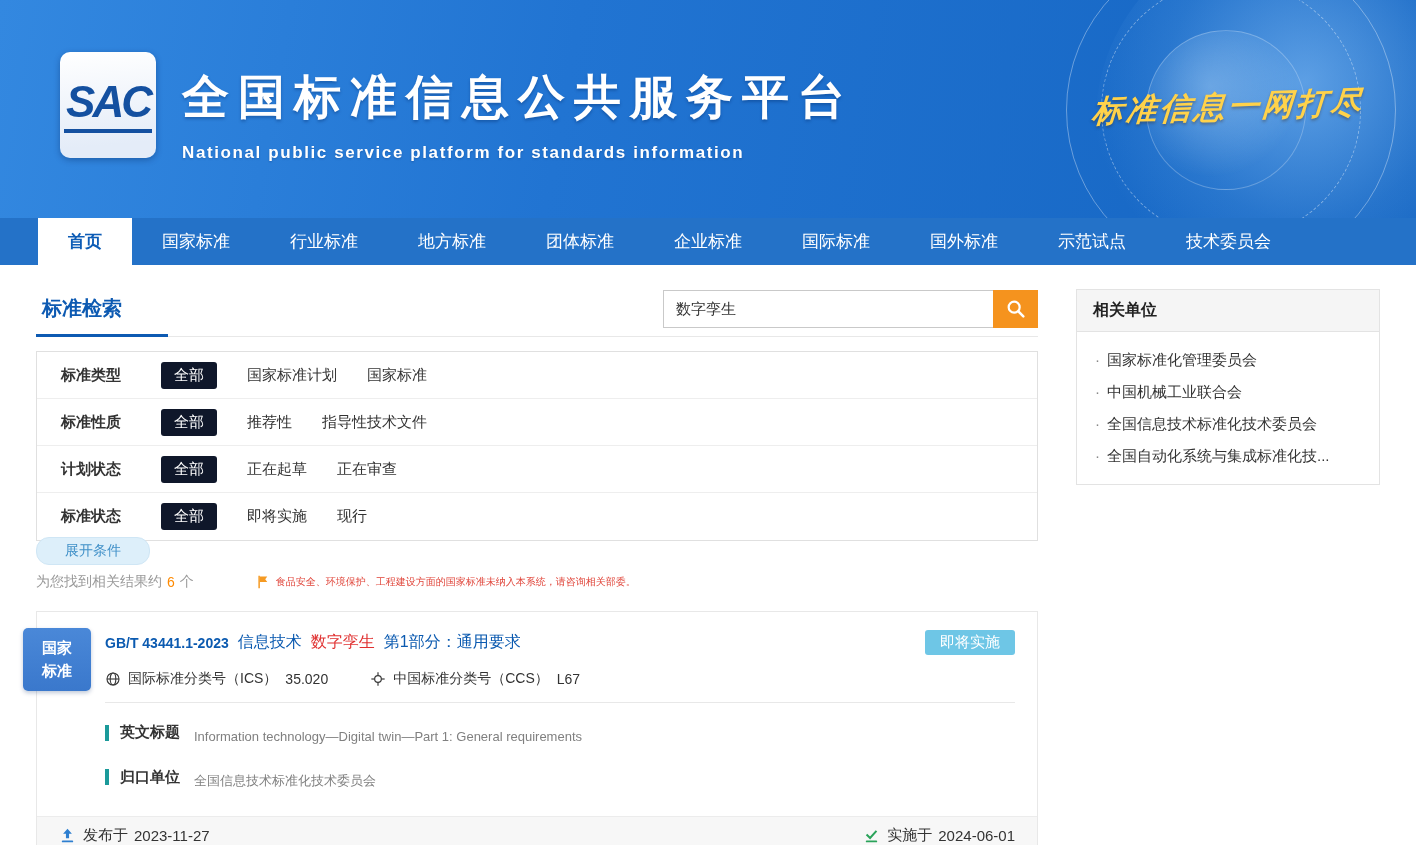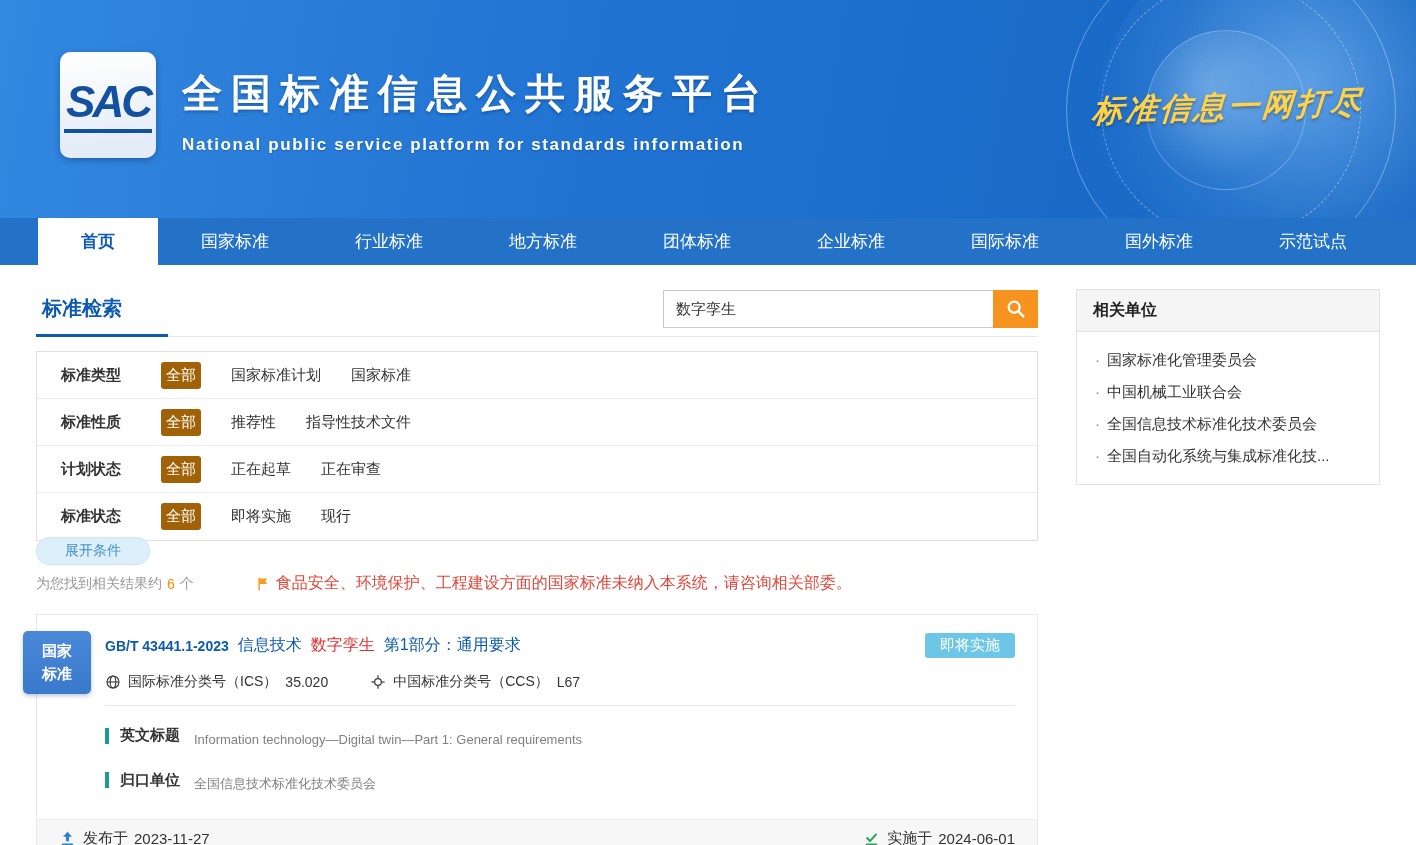--- a/index.html
+++ b/index.html
@@ -18,30 +18,30 @@
   .globe-ring3 { position:absolute; right:110px; top:30px; width:160px; height:160px; border-radius:50%;
     border:1px solid rgba(255,255,255,.25); background:radial-gradient(circle at 40% 35%, rgba(200,230,255,.35), rgba(255,255,255,0) 65%); }
 
   .logo-box { position:absolute; left:60px; top:52px; width:96px; height:106px; border-radius:10px;
     background:linear-gradient(175deg,#ffffff 0%,#e4ecf8 85%); box-shadow:0 2px 6px rgba(0,30,80,.35);
     display:flex; align-items:center; justify-content:center; }
   .logo-text { font-size:44px; font-weight:bold; font-style:italic; color:#1450a0; letter-spacing:-3px;
     border-bottom:4px solid #1450a0; padding:0 2px 2px 2px; }
 
   .header-titles { position:absolute; left:182px; top:66px; color:#fff; }
-  .header-title { font-size:40px; font-weight:bold; letter-spacing:9px; text-shadow:0 2px 3px rgba(0,40,100,.35); }
+  .header-title { font-size:47px; font-weight:bold; letter-spacing:9px; text-shadow:0 2px 3px rgba(0,40,100,.35); }
   .header-subtitle { margin-top:14px; font-size:17px; font-weight:bold; letter-spacing:1.6px; text-shadow:0 1px 2px rgba(0,40,100,.3); }
 
   .header-slogan { position:absolute; right:52px; top:86px; font-size:31px; font-weight:bold; font-style:italic;
     color:#ffd24a; letter-spacing:3px; transform:rotate(-2deg) skewX(-6deg);
     text-shadow:0 2px 3px rgba(60,30,0,.35); white-space:nowrap; }
 
   
   .nav-bar { height:47px; background:#2472c8; display:flex; align-items:stretch; padding-left:38px; }
-  .nav-item { padding:0 43px; line-height:47px; color:#fff; font-size:17px; cursor:pointer; white-space:nowrap; }
+  .nav-item { padding:0 30px; line-height:47px; color:#fff; font-size:17px; cursor:pointer; white-space:nowrap; }
   .nav-item.active { background:#fff; color:#0d5cb6; font-weight:bold; }
 
   
   .main { display:flex; padding:24px 36px 0 36px; }
   .left-col { width:1002px; }
   .right-col { width:304px; margin-left:38px; }
 
   
   .search-row { display:flex; align-items:flex-end; justify-content:space-between; border-bottom:1px solid #e8e8e8; }
   .section-title { font-size:20px; font-weight:bold; color:#0d5ab2; padding:6px 46px 12px 6px;
@@ -50,34 +50,34 @@
   .search-input { width:330px; height:38px; border:1px solid #c9c9c9; border-right:none; font-size:15px;
     padding:0 12px; color:#333; outline:none; font-family:inherit; }
   .search-btn { width:45px; height:38px; background:#f5931e; border:none; cursor:pointer;
     display:flex; align-items:center; justify-content:center; }
 
   
   .filter-box { border:1px solid #e0e0e0; margin-top:14px; }
   .filter-row { display:flex; align-items:center; height:47px; padding-left:24px; border-bottom:1px solid #eee; }
   .filter-row:last-child { border-bottom:none; }
   .filter-label { width:100px; font-size:15px; font-weight:bold; color:#333; }
-  .filter-all { background:#a16207; color:#fff; font-size:15px; padding:4px 5px; border-radius:3px;
+  .filter-all { background:#0f172a; color:#fff; font-size:15px; padding:4px 13px; border-radius:3px;
     border:none; cursor:pointer; font-family:inherit; }
   .filter-opt { margin-left:30px; font-size:15px; color:#333; cursor:pointer; }
 
   .expand-btn { position:relative; z-index:1; width:fit-content; margin:-13px auto 0 auto;
     background:#ddeffa; color:#4090c8; font-size:14px; padding:4px 28px; border-radius:13px;
     border:1px solid #cfe6f5; cursor:pointer; font-family:inherit; }
 
   
   .summary-row { display:flex; align-items:center; margin-top:8px; }
   .summary-text { font-size:14px; color:#999; }
   .summary-count { color:#ff8a00; margin:0 5px; font-size:14px; }
   .notice { display:flex; align-items:center; margin-left:62px; }
-  .notice-text { font-size:16px; color:#e0453a; margin-left:5px; }
+  .notice-text { font-size:10px; color:#e0453a; margin-left:5px; }
 
   
   .result-card { position:relative; border:1px solid #e8e8e8; margin-top:20px; }
   .category-badge { position:absolute; left:-14px; top:16px; width:68px; padding:8px 0;
     background:linear-gradient(180deg,#4a88d8,#3a78cc); border-radius:5px; color:#fff;
     font-size:15px; font-weight:bold; text-align:center; line-height:1.55; box-shadow:0 2px 4px rgba(0,40,100,.25); }
   .card-body { padding:18px 22px 0 68px; }
   .title-row { display:flex; align-items:center; }
   .std-code { font-size:14px; font-weight:bold; color:#0b5ab0; cursor:pointer; }
   .std-title-part { font-size:16px; color:#0b5ab0; margin-left:9px; cursor:pointer; }

